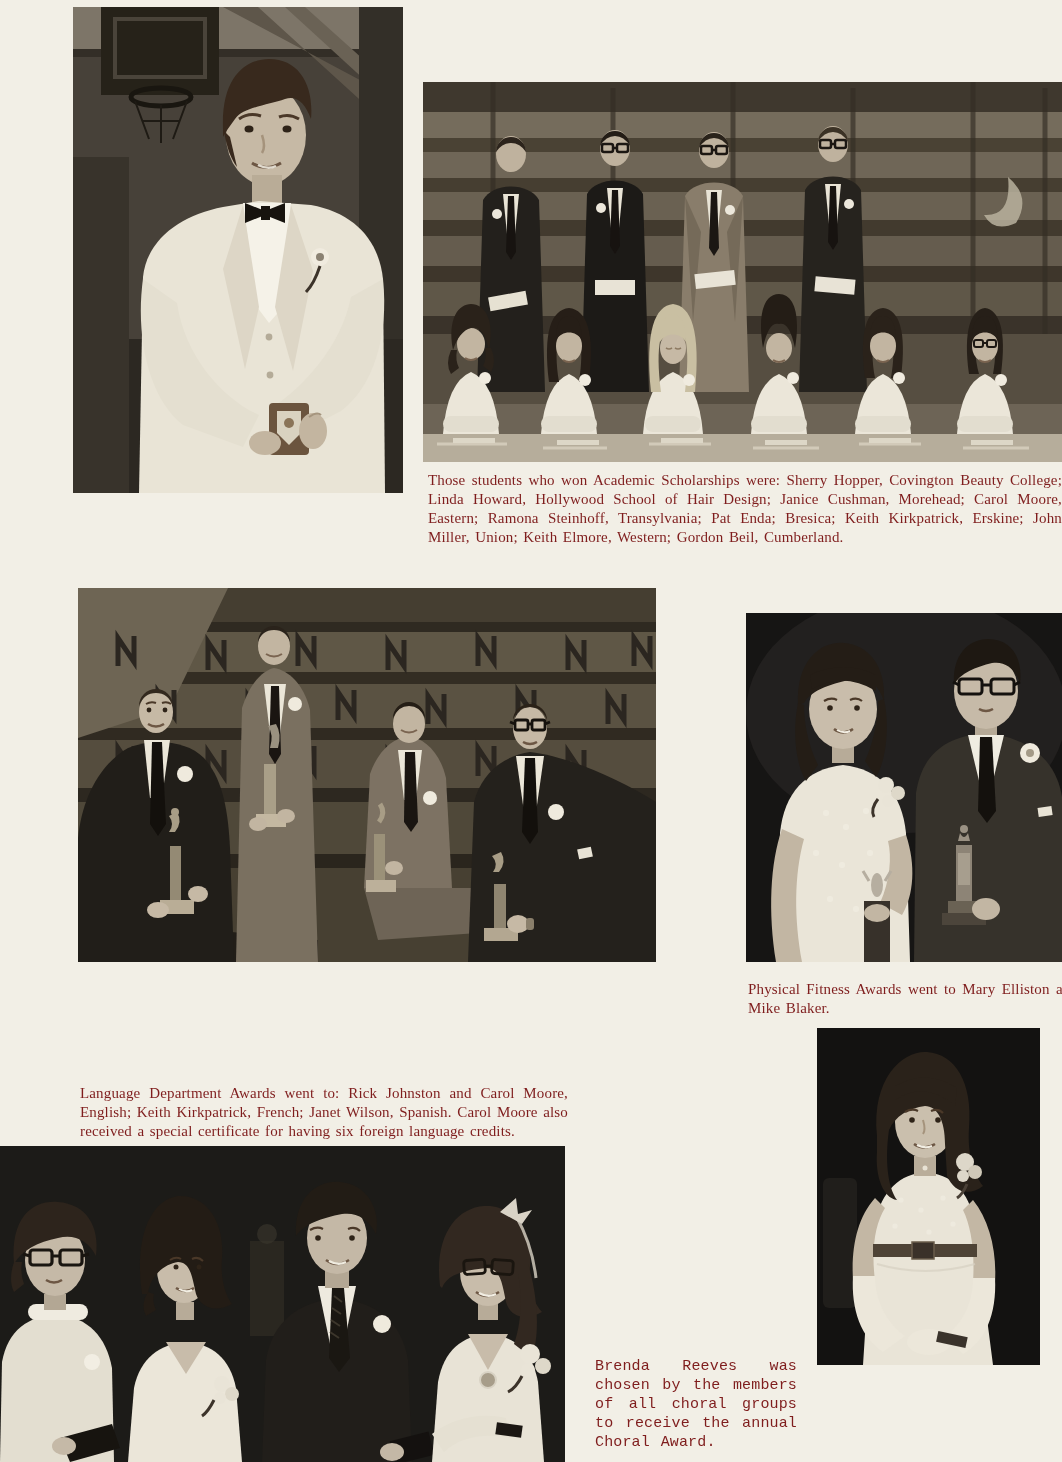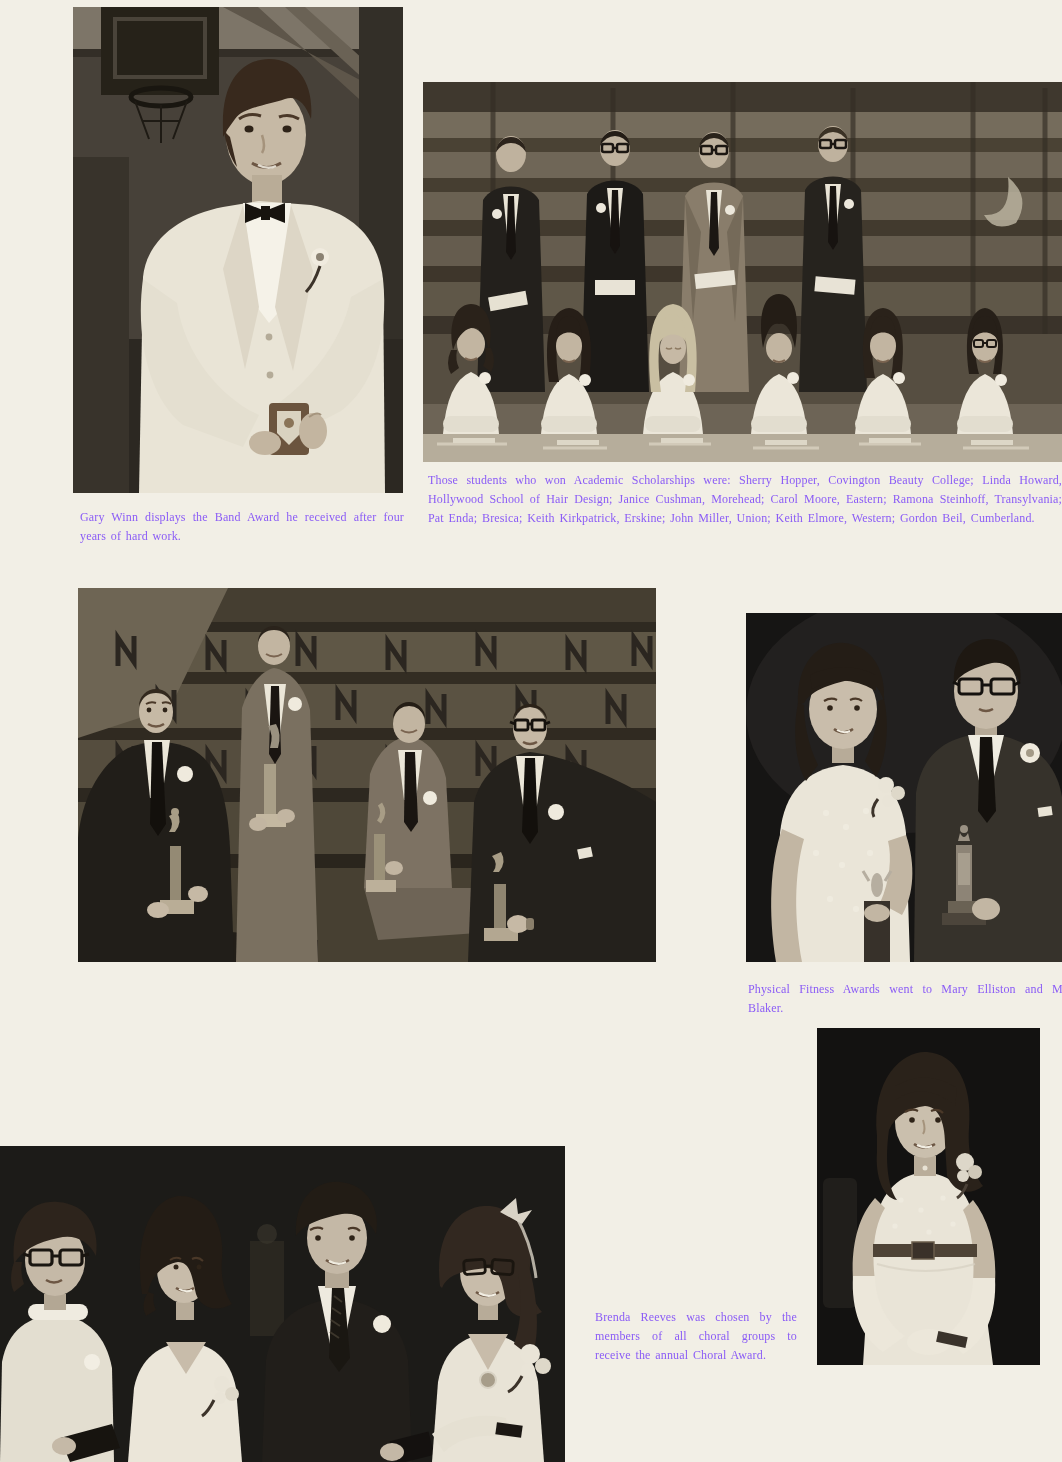--- a/index.html
+++ b/index.html
@@ -9,21 +9,21 @@
     position:relative;width:1062px;height:1462px;overflow:hidden;
     background:#f2efe6;
     font-family:"Liberation Serif","DejaVu Serif",serif;
   }
   .photo{
     position:absolute;margin:0;padding:0;overflow:hidden;background:#1b1a18;
   }
   .photo svg{display:block;width:100%;height:100%;}
   .caption{
     position:absolute;
-    font-size:12px;line-height:19px;color:#8b5cf6;
+    font-size:15px;line-height:19px;color:#7f1d1d;
     text-align:justify;letter-spacing:.15px;word-spacing:1.6px;
   }
 </style>
 </head>
 <body>
 
 <div class="page">
 
   <figure class="photo" style="left:73px;top:7px;width:330px;height:486px;">
     <svg viewBox="0 0 330 486" preserveAspectRatio="none">
@@ -65,21 +65,20 @@
       <path d="M70,272 C62,330 76,392 110,418 L170,440 L186,408 C150,392 112,350 104,296 Z" fill="#e4dfd0"></path>
       <rect x="196" y="396" width="40" height="52" rx="4" fill="#6b543e"></rect>
       <path d="M204,404 h24 v22 l-12,12 l-12,-12 Z" fill="#d9d2c0"></path>
       <circle cx="216" cy="416" r="5" fill="#8a7458"></circle>
       <ellipse cx="192" cy="436" rx="16" ry="12" fill="#c3b5a0"></ellipse>
       <ellipse cx="240" cy="424" rx="14" ry="18" fill="#c3b5a0"></ellipse>
       <path d="M236,410 q8,-6 12,-2" stroke="#a5957e" stroke-width="2" fill="none"></path>
     </svg>
   </figure>
 
-  <div class="caption" style="left:80px;top:508px;width:324px;">Gary Winn displays the Band Award he received after four years of hard work.</div>
 
   <figure class="photo" style="left:423px;top:82px;width:639px;height:380px;">
     <svg viewBox="0 0 639 380" preserveAspectRatio="none">
       <rect width="639" height="380" fill="#6d6456"></rect>
       <rect y="0" width="639" height="30" fill="#3f382e"></rect>
       <rect y="30" width="639" height="26" fill="#756c5c"></rect>
       <rect y="56" width="639" height="14" fill="#4a4234"></rect>
       <rect y="70" width="639" height="26" fill="#6f6657"></rect>
       <rect y="96" width="639" height="14" fill="#463e31"></rect>
       <rect y="110" width="639" height="28" fill="#6a6152"></rect>
@@ -419,20 +418,21 @@
         <rect x="118" y="288" width="26" height="61" fill="#37312a"></rect>
         <ellipse cx="131" cy="272" rx="6" ry="12" fill="#b6aea0"></ellipse>
         <path d="M123,268 l-6,-10 M139,268 l6,-10" stroke="#b6aea0" stroke-width="3"></path>
         <ellipse cx="131" cy="300" rx="13" ry="9" fill="#c2b6a3"></ellipse>
       </g>
     </svg>
   </figure>
 
   <div class="caption" style="left:748px;top:980px;width:330px;">Physical Fitness Awards went to Mary Elliston and Mike Blaker.</div>
 
+  <div class="caption" style="left:80px;top:1084px;width:488px;">Language Department Awards went to: Rick Johnston and Carol Moore, English; Keith Kirkpatrick, French; Janet Wilson, Spanish. Carol Moore also received a special certificate for having six foreign language credits.</div>
 
   <figure class="photo" style="left:817px;top:1028px;width:223px;height:337px;">
     <svg viewBox="0 0 223 337" preserveAspectRatio="none">
       <rect width="223" height="337" fill="#131211"></rect>
       <rect x="6" y="150" width="34" height="130" rx="6" fill="#201e1b"></rect>
 
       <path d="M46,337 L52,244 L58,196 C64,162 84,146 108,144 C134,146 152,162 158,196 L164,244 L176,337 Z" fill="#e9e4d7"></path>
       <g fill="#f2eee3" opacity=".65">
         <circle cx="84" cy="172" r="2.6"></circle>
           <circle cx="104" cy="182" r="2.6"></circle>
@@ -466,21 +466,21 @@
       <path d="M100,117 q8,4 15,1" stroke="#f2eee3" stroke-width="2.2" fill="none"></path>
 
       <circle cx="148" cy="134" r="9" fill="#ddd7c9"></circle>
       <circle cx="158" cy="144" r="7" fill="#cfc8b8"></circle>
       <circle cx="146" cy="148" r="6" fill="#ddd7c9"></circle>
       <path d="M150,156 q-4,10 -10,14" stroke="#4a4036" stroke-width="3" fill="none"></path>
       <circle cx="108" cy="140" r="2.5" fill="#e8e2d4"></circle>
     </svg>
   </figure>
 
-  <div class="caption" style="left:595px;top:1308px;width:202px;">Brenda Reeves was chosen by the members of all choral groups to receive the annual Choral Award.</div>
+  <div class="caption" style="left:595px;top:1357px;width:202px;font-family:Liberation Mono, monospace;">Brenda Reeves was chosen by the members of all choral groups to receive the annual Choral Award.</div>
 
   <figure class="photo" style="left:0px;top:1146px;width:565px;height:316px;">
     <svg viewBox="0 0 565 316" preserveAspectRatio="none">
       <rect width="565" height="316" fill="#1c1b18"></rect>
       <rect x="250" y="95" width="34" height="95" fill="#343027" opacity=".6"></rect>
       <circle cx="267" cy="88" r="10" fill="#3c382e" opacity=".6"></circle>
 
       <g>
         <path d="M262,316 L266,214 C272,176 298,156 337,152 C376,156 402,176 408,214 L412,316 Z" fill="#211e1a"></path>
         <polygon points="318,140 356,140 344,198 330,198" fill="#eeeadf"></polygon>

